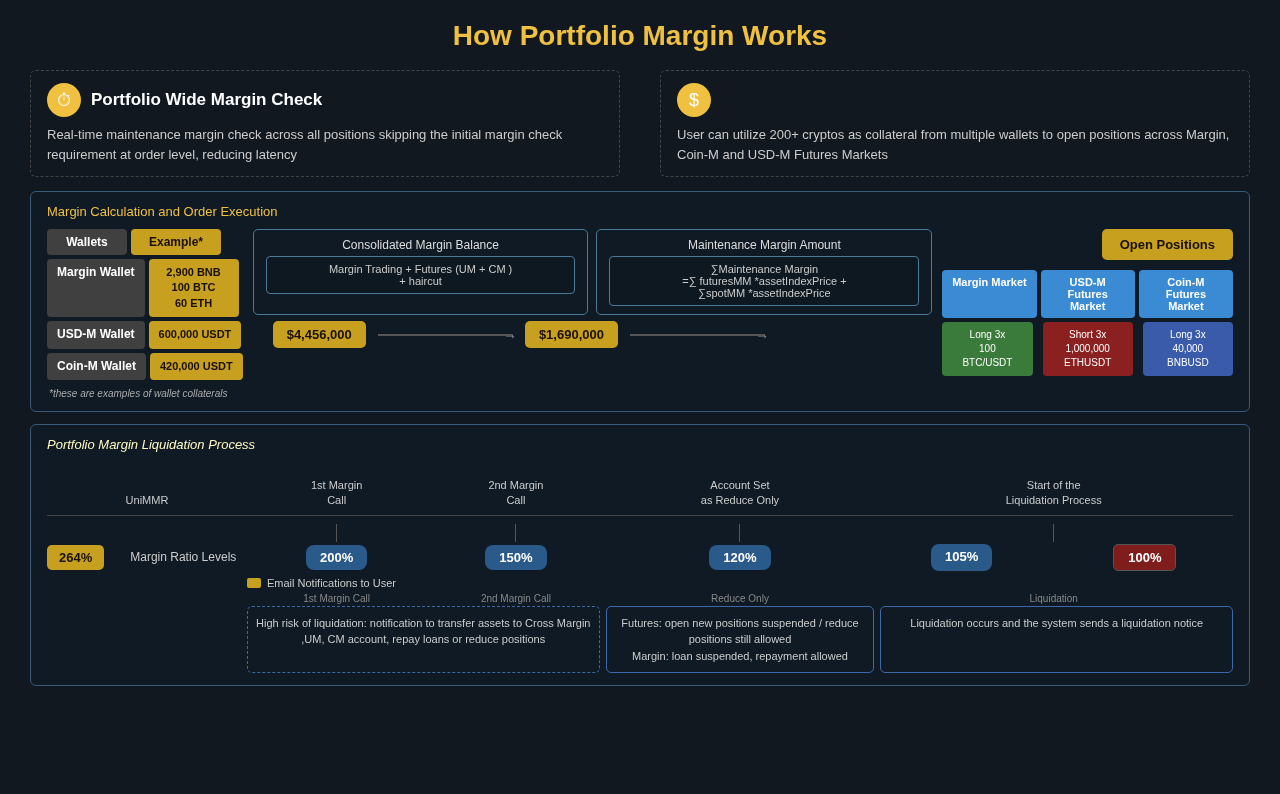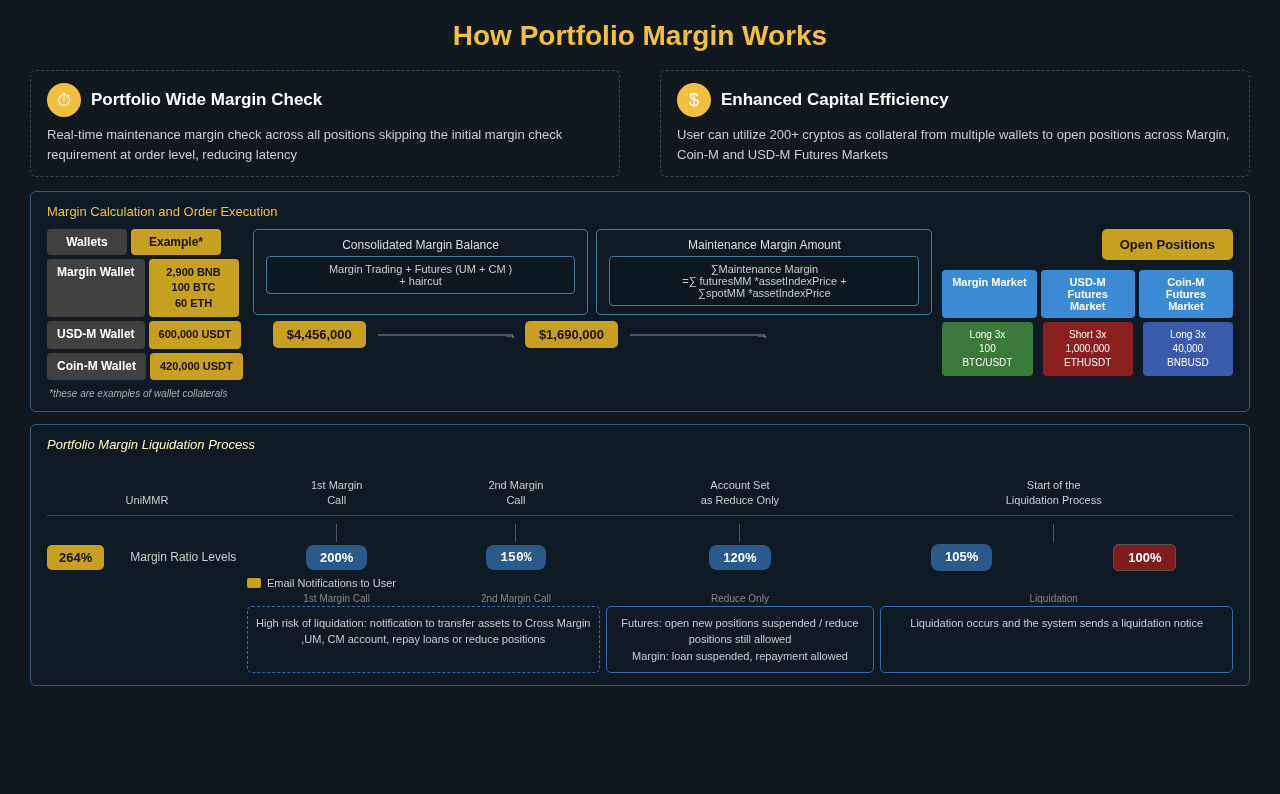--- a/index.html
+++ b/index.html
@@ -346,21 +346,20 @@
         </div>
         <div class="section-title">Portfolio Wide Margin Check</div>
       </div>
       <div class="section-desc">Real-time maintenance margin check across all positions skipping the initial margin check requirement at order level, reducing latency</div>
     </div>
     <div class="top-right">
       <div class="section-header">
         <div class="section-icon">
           <span>$</span>
         </div>
-        <div class="section-title">Enhanced Capital Efficiency</div>
       </div>
       <div class="section-desc">User can utilize 200+ cryptos as collateral from multiple wallets to open positions across Margin, Coin-M and USD-M Futures Markets</div>
     </div>
   </div>
 
   <div class="calc-section">
     <div class="calc-title">Margin Calculation and Order Execution</div>
     <div class="calc-content">
 
       <div class="wallets-panel">
@@ -483,21 +482,21 @@
     </div>
 
     <div style="display:flex; gap:0; align-items:center; margin-bottom:6px;">
       <div style="width:200px; flex-shrink:0; display:flex; align-items:center; gap:10px;">
         <div class="liq-percentage-badge">264%</div>
         <div class="liq-label">Margin Ratio Levels</div>
       </div>
       <div style="flex:1; display:flex; justify-content:center;">
         <div class="liq-blue-badge">200%</div>
       </div>
-      <div style="flex:1; display:flex; justify-content:center;font-family:Liberation Mono, monospace;">
+      <div style="flex:1; display:flex; justify-content:center;">
         <div class="liq-blue-badge">150%</div>
       </div>
       <div style="flex:1.5; display:flex; justify-content:center;">
         <div class="liq-blue-badge">120%</div>
       </div>
       <div style="flex:2; display:flex; justify-content:center; gap:8px;">
         <div class="liq-blue-badge">105%</div>
         <div class="liq-grey-badge">100%</div>
       </div>
     </div>

